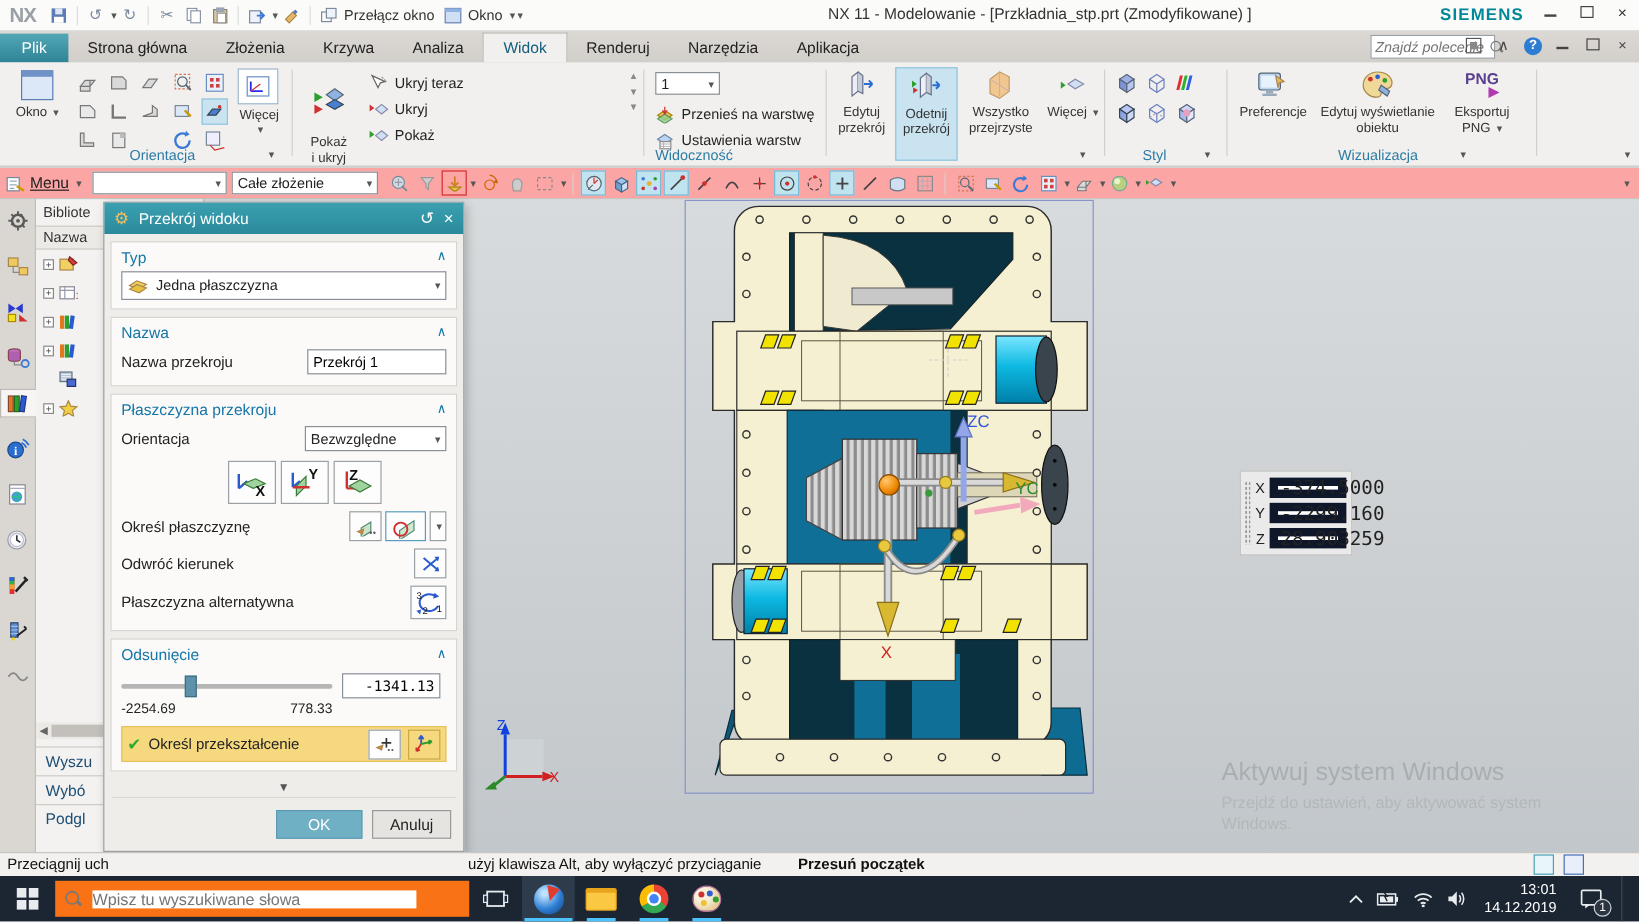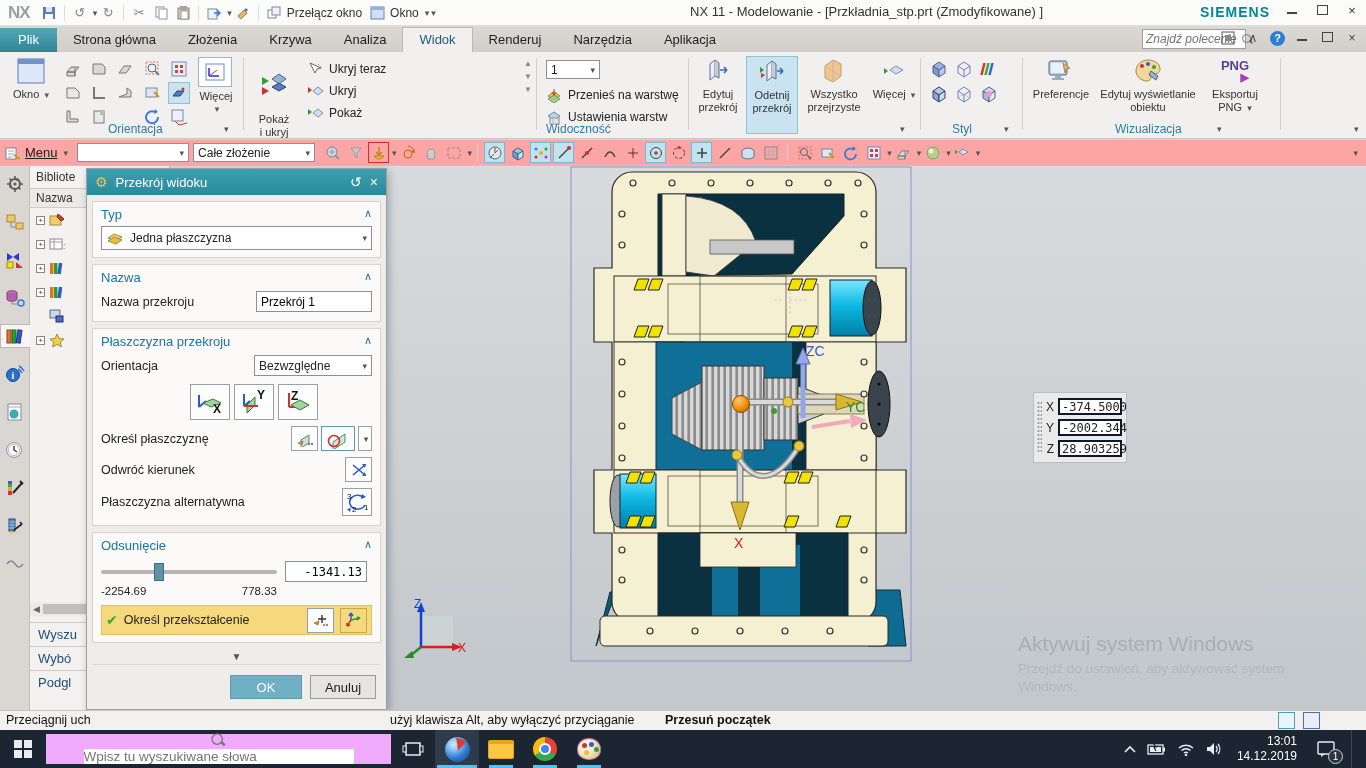--- a/index.html
+++ b/index.html
@@ -76,21 +76,21 @@
   
   #viewport { position:absolute; left:171px; top:0; width:1195px; height:544px; background:linear-gradient(#d8dbdd,#c2c7cb); overflow:hidden; }
   #watermark { position:absolute; left:847px; top:466px; color:#a9aeb1; }
   #watermark .wm1 { font-size:21px; }
   #watermark .wm2 { font-size:13.5px; color:#b2b7ba; margin-top:4px; line-height:1.35;}
   #coordbox { position:absolute; left:862px; top:226px; width:94px; background:#eaeaea; border:1px solid #bdbdbd; padding:3px 4px 3px 12px; }
   #coordbox::before { content:""; position:absolute; left:3px; top:8px; bottom:8px; width:5px;
      background-image:radial-gradient(#9a9a9a 1px, transparent 1.1px); background-size:3px 4px; }
   .crow { display:flex; align-items:center; gap:4px; height:21px; }
   .crow .cl { width:10px; text-align:right; font-size:12px; color:#222;}
-  .crow .cv { width:64px; height:17px; background:#fff; border:2px solid #0f172a; font-family:"DejaVu Sans Mono",monospace; font-size:12px; display:flex; align-items:center; padding:0 2px;text-align:center; }
+  .crow .cv { width:64px; height:17px; background:#fff; border:7px solid #0f172a; font-family:"DejaVu Sans Mono",monospace; font-size:16px; display:flex; align-items:center; padding:0 2px;text-align:center; }
 
   
   #dialog { position:absolute; left:86px; top:2px; width:301px; height:542px; background:#efedea; border:1px solid #9aa0a4; box-shadow:2px 3px 8px rgba(0,0,0,.25); }
   #dlg-title { height:26px; background:linear-gradient(#3ba0b0,#2a8a9c); color:#fff; display:flex; align-items:center; padding:0 8px; gap:8px; font-size:13px; }
   #dlg-title .grow { flex:1; }
   #dlg-title .dico { font-size:14px; }
   .dsec { background:#fbfaf9; border:1px solid #d7d4cf; margin:6px 5px 0; padding:5px 8px 7px; }
   .dhead { color:#1576a8; font-size:13px; display:flex; justify-content:space-between; margin-bottom:4px;}
   .dhead .chev { font-size:11px; }
   .drow { display:flex; align-items:center; justify-content:space-between; margin:6px 0 2px; font-size:12.5px; color:#222;}
@@ -116,21 +116,21 @@
   #statusbar .st { position:absolute; top:2px; }
   .st-icons { position:absolute; right:46px; top:1px; display:flex; gap:8px; }
   .st-ico { width:17px; height:17px; border:1px solid #4aa0b5; background:#e8f6fa; }
   .st-ico2 { width:17px; height:17px; border:1px solid #4a6fb5; background:#e8eefa; }
 
   
   #taskbar { position:absolute; left:0; top:730px; width:1366px; height:38px; background:#1c2633; display:flex; align-items:center; }
   #startbtn { width:46px; height:38px; display:flex; align-items:center; justify-content:center; }
   .winlogo { display:grid; grid-template-columns:8px 8px; grid-gap:1.5px; }
   .winlogo span { width:8px; height:8px; background:#e8ecef; }
-  #tb-search { width:345px; height:30px; background:#f0abfc; display:flex; align-items:center; gap:10px; padding:0 10px;flex-direction:column; }
+  #tb-search { width:345px; height:30px; background:#f97316; display:flex; align-items:center; gap:10px; padding:0 10px; }
   #tb-search input { border:none; outline:none; width:270px; font-size:13.5px; color:#555; font-family:"Liberation Sans",sans-serif;}
   .tb-ico { width:44px; height:38px; display:flex; align-items:center; justify-content:center; position:relative; }
   .tb-run::after { content:""; position:absolute; bottom:0; left:10px; right:10px; height:3px; background:#4cc2ff; }
   .tb-active { background:#2d3b4a; }
   .tb-active::after { left:2px; right:2px; }
   #tray { margin-left:auto; display:flex; align-items:center; gap:10px; color:#e8ecef; padding-right:10px;}
   #tray-clock { text-align:right; font-size:12px; line-height:1.25; color:#fff; padding:0 4px;}
   #notif { position:relative; width:30px; height:30px; display:flex; align-items:center; justify-content:center;}
   #notif .badge { position:absolute; right:-2px; bottom:0px; width:15px; height:15px; border-radius:50%; background:#2b3440; border:1px solid #cfd3d6; color:#fff; font-size:10px; text-align:center; line-height:13px;}
   #showdesk { width:5px; height:38px; border-left:1px solid #3a4654; }
@@ -1048,21 +1048,21 @@
       </svg>
 
       
       <div id="coordbox">
         <div class="crow">
           <span class="cl">X</span>
           <span class="cv">-374.5000</span>
         </div>
         <div class="crow">
           <span class="cl">Y</span>
-          <span class="cv">-2002.344</span>
+          <span class="cv">-2299.160</span>
         </div>
         <div class="crow">
           <span class="cl">Z</span>
           <span class="cv">28.903259</span>
         </div>
       </div>
 
       
       <div id="watermark">
         <div class="wm1">Aktywuj system Windows</div>

